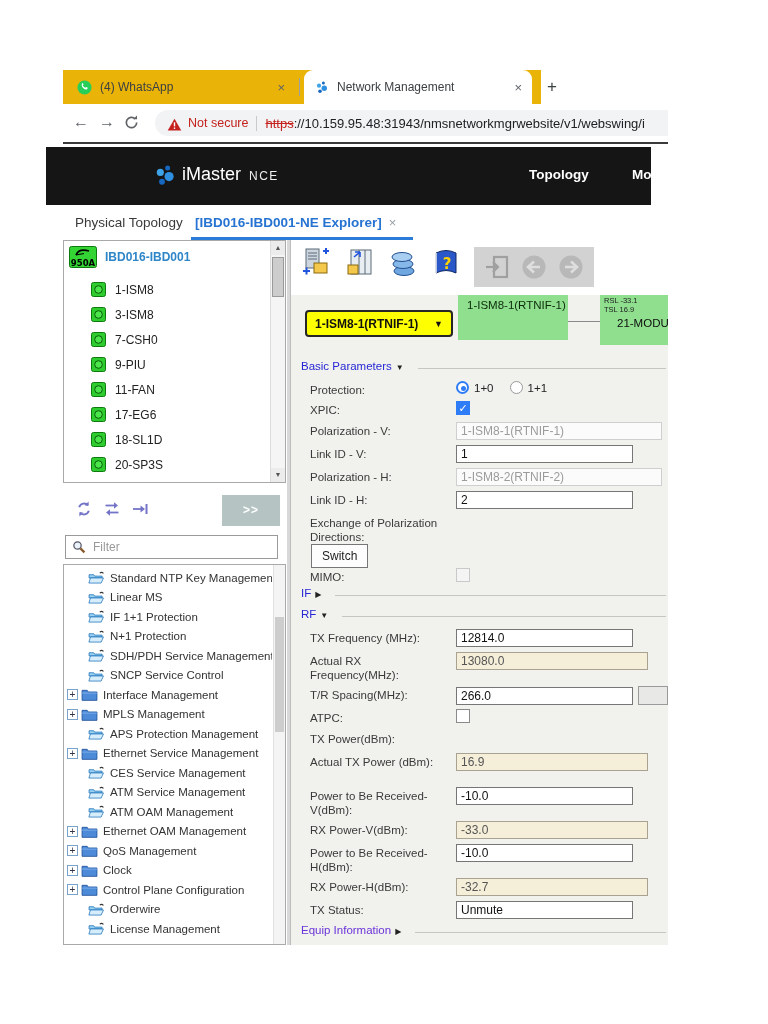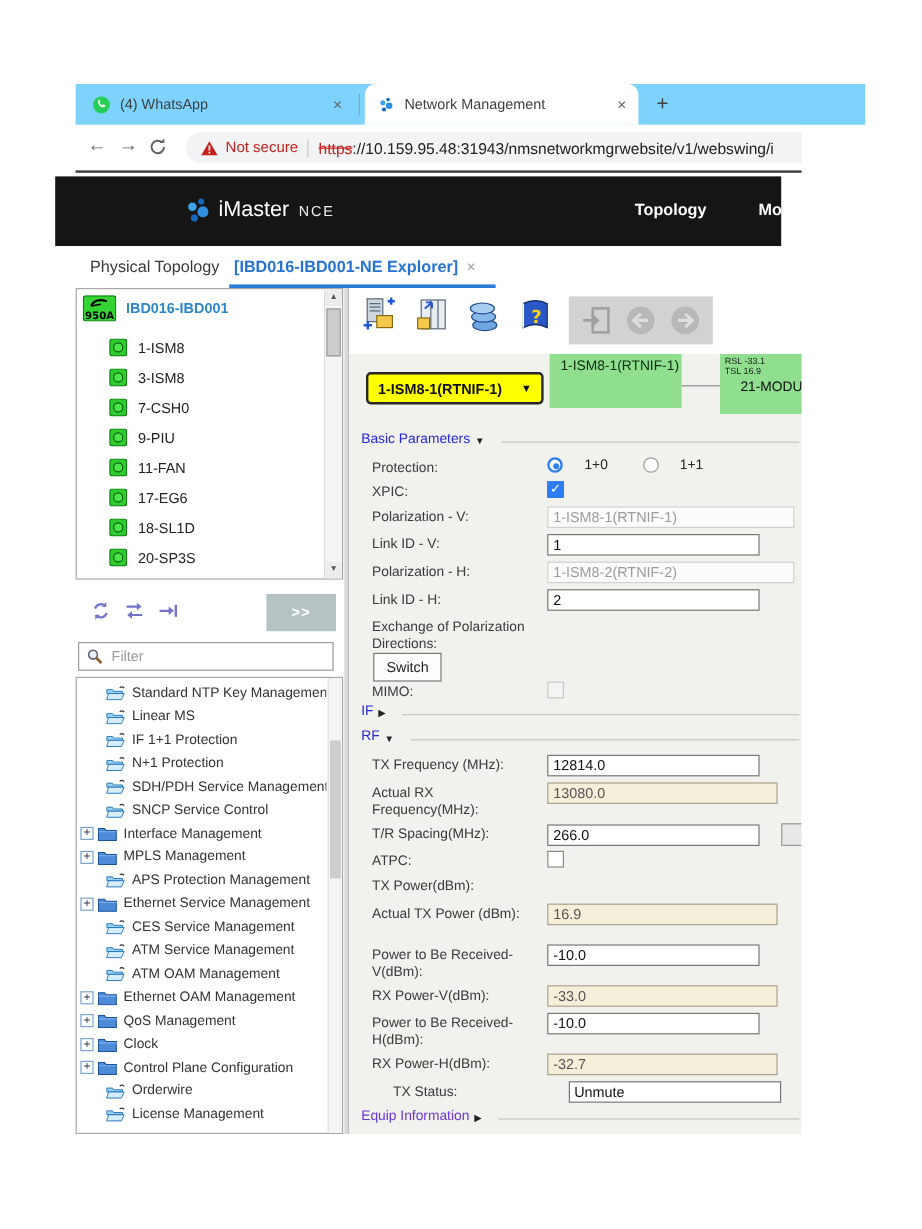--- a/index.html
+++ b/index.html
@@ -1,21 +1,21 @@
 <!DOCTYPE html>
 <html><head>
 <meta charset="utf-8">
 <style>
   html,body { margin:0; padding:0; background:#fff; }
   * { box-sizing:border-box; }
   .stage { position:relative; width:768px; height:1024px; background:#fff;
            font-family:"Liberation Sans",sans-serif; overflow:hidden; }
 
   
-  .tabstrip { position:absolute; left:63px; top:70px; width:658px; height:34px; background:#7dd3fc; }
+  .tabstrip { position:absolute; left:63px; top:70px; width:478px; height:34px; background:#eab308; }
   .tab { position:absolute; top:0; height:34px; display:flex; align-items:center; padding:0 10px; font-size:12px; color:#3c4043; }
   .tab .tab-icon { width:15px; height:15px; margin-right:8px; flex:0 0 auto; }
   .tab .tab-title { white-space:nowrap; overflow:hidden; flex:1; }
   .tab .tab-close { color:#5f6368; font-size:13px; margin-left:8px; }
   .tab.inactive { left:4px; width:228px; }
   .tab-divider { position:absolute; left:236px; top:8px; width:1px; height:18px; background:#9aa0a6; }
   .tab.active { left:241px; width:228px; background:#fff; border-radius:9px 9px 0 0; }
   .newtab { position:absolute; left:478px; top:6px; width:22px; height:22px; text-align:center; line-height:21px; font-size:17px; color:#3c4043; }
 
   .addressbar { position:absolute; left:63px; top:104px; width:605px; height:38px; background:#fff; }
@@ -99,21 +99,21 @@
   .port-caret { font-size:9px; }
   .gbox1 { position:absolute; left:167px; top:0px; width:110px; height:45px; background:#8fdf8f; font-size:11.5px; color:#0c2c0c; padding:4px 0 0 9px; }
   .connector { position:absolute; left:277px; top:26px; width:32px; height:1px; background:#8a8a8a; }
   .gbox2 { position:absolute; left:309px; top:0px; width:130px; height:50px; background:#8fdf8f; padding:2px 0 0 4px; }
   .tiny { font-size:7.5px; line-height:8.5px; color:#1c1c1c; }
   .g2label { font-size:11.5px; color:#0c0c0c; margin:3px 0 0 13px; }
 
   .form { position:absolute; left:0; top:57px; right:0; bottom:0; overflow:hidden; padding:8px 0 0 10px; }
   .row { display:flex; align-items:flex-start; }
   .f-label { width:136px; margin-left:9px; font-size:11.5px; color:#3a3a3a; line-height:14px; padding-top:2px; flex:0 0 auto; }
-  .ctrl { display:flex; align-items:center; margin-left:10px;gap:13px; }
+  .ctrl { display:flex; align-items:center; margin-left:10px; }
   .inp { height:18px; border:1px solid #767676; background:#fff; font-size:12px; color:#111; padding:0px 4px; line-height:16px;
          width:177px; overflow:hidden; white-space:nowrap; }
   .inp.readonly { background:#f5eed9; border-color:#aaa290; color:#555; width:192px; }
   .inp.disabled { background:#fbfbfb; border-color:#cfcfcf; color:#9c9c9c; width:206px; }
   .mini-btn { width:30px; height:19px; background:#e8e8e6; border:1px solid #9a9a9a; margin-left:5px; flex:0 0 auto; }
   .radio { width:13px; height:13px; border-radius:50%; border:1px solid #9a9a9a; background:#fff; position:relative; flex:0 0 auto; }
   .radio.sel { border:2px solid #2f7df6; }
   .radio.sel::after { content:""; position:absolute; left:2.5px; top:2.5px; width:5px; height:5px; border-radius:50%; background:#2f7df6; }
   .radio-label { font-size:11.5px; color:#222; margin:0 16px 0 5px; }
   .cb { width:14px; height:14px; border:1px solid #8a8a8a; background:#fff; font-size:11px; line-height:13px; text-align:center; color:#fff; }
@@ -638,21 +638,21 @@
             <span class="ctrl">
               <span class="inp">-10.0</span>
             </span>
           </div>
           <div class="row" style="min-height: 23px;">
             <span class="f-label">RX Power-H(dBm):</span>
             <span class="ctrl">
               <span class="inp readonly">-32.7</span>
             </span>
           </div>
-          <div class="row" style="min-height: 23px; justify-content: center;">
+          <div class="row" style="min-height: 23px;">
             <span class="f-label">TX Status:</span>
             <span class="ctrl">
               <span class="inp">Unmute</span>
             </span>
           </div>
           <div class="row" style="min-height: 21px;">
             <span class="sec-label purple">Equip Information</span>
             <span class="sec-arrow">▶</span>
             <span class="sec-line"></span>
           </div>

